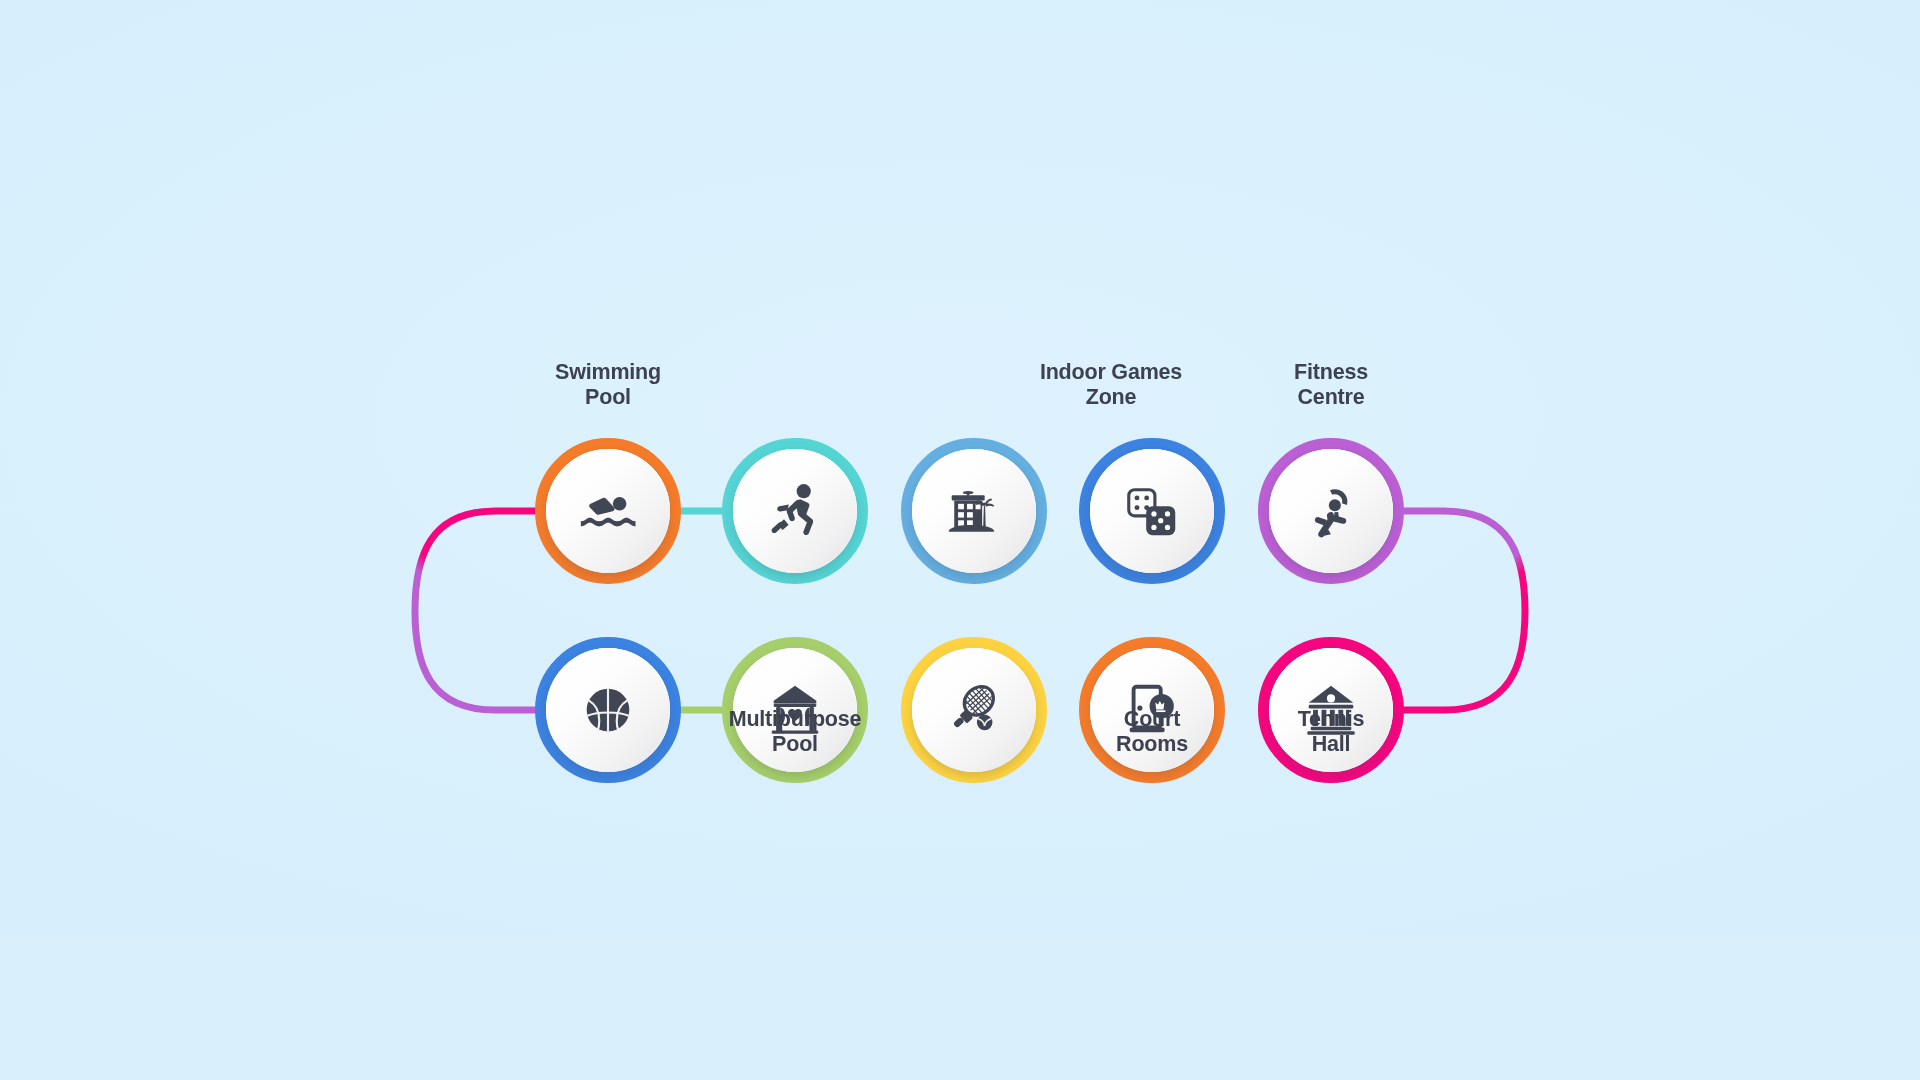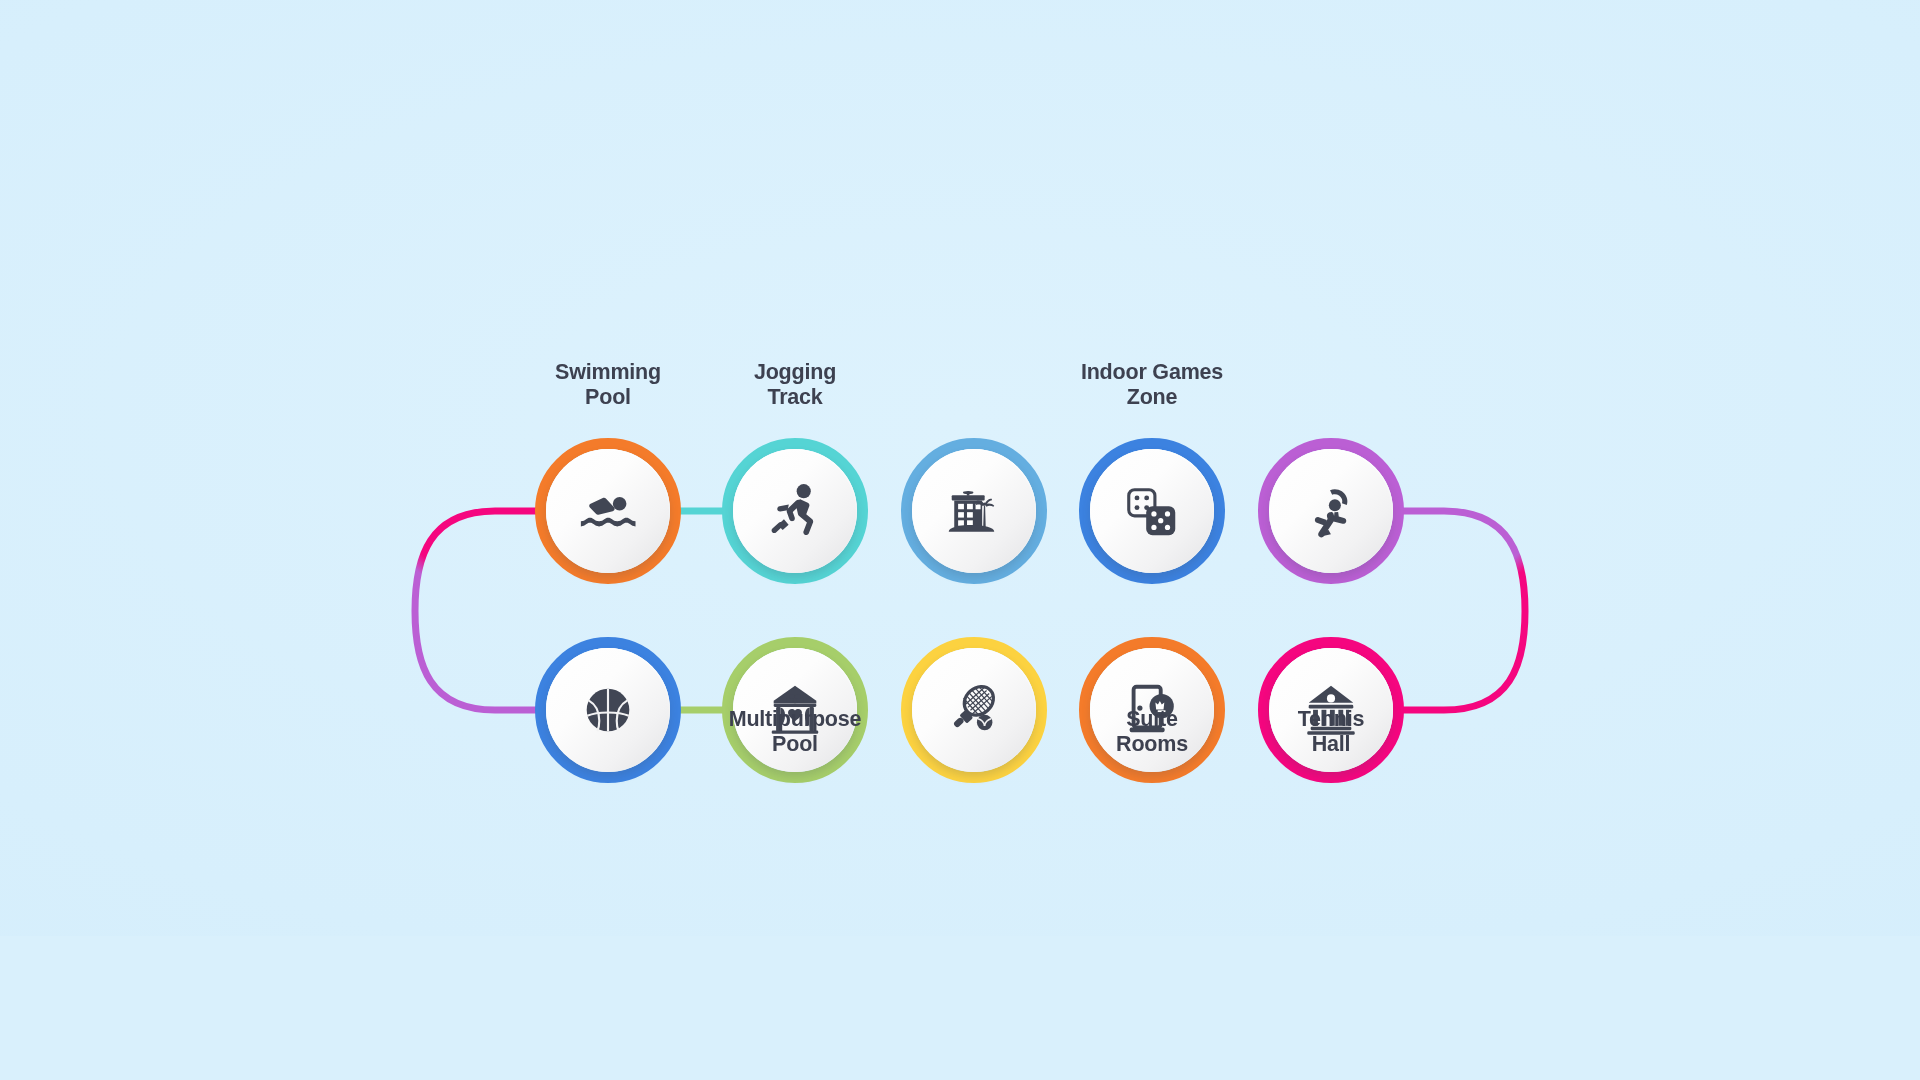--- a/index.html
+++ b/index.html
@@ -150,22 +150,20 @@
     <div class="ring" style="border-color:#f47b2a;"></div>
     <div class="disc">
       <svg viewBox="0 0 64 64">
         <circle cx="44" cy="24.5" r="7"></circle>
         <path d="M13.5 24.8c-1.1.9-1.2 2.6-.2 3.6l6.5 6.7c.6.6 1.5.9 2.3.7l14.8-3.6c1.9-.5 2.6-2.8 1.3-4.2l-8.4-8.9c-.7-.7-1.7-1-2.6-.7l-13.7 6.4z"></path>
         <path d="M4 42.6c2.6 0 4-1.1 5.4-2.1 1.2-.9 2.2-1.6 4-1.6s2.8.7 4 1.6c1.4 1 2.8 2.1 5.4 2.1s4-1.1 5.4-2.1c1.2-.9 2.2-1.6 4-1.6s2.8.7 4 1.6c1.4 1 2.8 2.1 5.4 2.1s4-1.1 5.4-2.1c1.2-.9 2.2-1.6 4-1.6s2.8.7 4 1.6c1.4 1 2.8 2.1 5.4 2.1v5.3c-2.6 0-4-1.1-5.4-2.1-1.2-.9-2.2-1.6-4-1.6s-2.8.7-4 1.6c-1.4 1-2.8 2.1-5.4 2.1s-4-1.1-5.4-2.1c-1.2-.9-2.2-1.6-4-1.6s-2.8.7-4 1.6c-1.4 1-2.8 2.1-5.4 2.1s-4-1.1-5.4-2.1c-1.2-.9-2.2-1.6-4-1.6s-2.8.7-4 1.6c-1.4 1-2.8 2.1-5.4 2.1z"></path>
       </svg>
     </div>
   </div>
 
-  <div class="label top" style="left:675px; top:360px;">Jogging
-Track</div>
   <div class="node" style="left:722px; top:438px;">
     <div class="ring" style="border-color:#55d4d4;"></div>
     <div class="disc">
       <svg viewBox="0 0 64 64">
         <circle cx="41" cy="11.5" r="7.3"></circle>
         <path d="M36.8 20.6c-1.3-.5-2.8-.2-3.8.8l-8.6 8.3c-.9.9-1.2 2.3-.8 3.5l2.6 7.4c.5 1.5 2.2 2.3 3.7 1.8 1.5-.5 2.3-2.2 1.8-3.7l-2-5.7 4-3.9 1.4 6.2c.1.6.4 1.1.9 1.5l8.3 7-3.5 9.1c-.6 1.5.2 3.2 1.7 3.8 1.5.6 3.2-.2 3.8-1.7l4.3-11.2c.4-1.1.1-2.4-.8-3.2l-6.2-5.3 3.1-8.2c.5-1.4-.1-3-1.5-3.6l-8.4-3.9z"></path>
         <path d="M25.6 25.3l-9.6 1.7c-1.5.3-2.5 1.7-2.3 3.2.3 1.5 1.7 2.5 3.2 2.3l7.5-1.3 1.2-5.9z"></path>
         <path d="M19.2 44.2c-1-1.1-2.8-1.2-3.9-.2l-6.6 6c-1.1 1-1.2 2.8-.2 3.9 1 1.1 2.8 1.2 3.9.2l6.6-6c1.1-1 1.2-2.8.2-3.9z"></path>
         <path d="M20.6 40.6l-6.4 5.8 5.1 5.3 6.1-5.4-4.8-5.7z"></path>
       </svg>
@@ -191,41 +189,43 @@
         <path d="M43.6 25.3c3.1-1.7 7.1-1.1 9.3 1.2l-.9 1.2c-2.4-1.4-5-1.4-7.2-.1l-1.2-2.3z"></path>
         <path d="M43 25.1c-2.6-2.4-6.6-2.6-9.3-.7l.7 1.3c2.6-.9 5.1-.4 7 1.3l1.6-1.9z"></path>
         <path d="M43.5 24.4c.7-3 3.7-5.2 6.9-5.1l.1 1.5c-2.6.4-4.5 2-5.2 4.4l-1.8-.8z"></path>
         <path d="M42.5 24.6c-1.5-2.7-4.8-4.1-7.8-3.2l.2 1.5c2.5-.3 4.8.7 6 2.8l1.6-1.1z"></path>
         <circle cx="43.2" cy="24.8" r="1.7"></circle>
         <path d="M6 52.8c0-3.6 10.5-6.4 23.4-6.4S52.8 49.2 52.8 52.8v.6H6v-.6z"></path>
       </svg>
     </div>
   </div>
 
-  <div class="label top" style="left:1032px; top:360px;">Indoor Games
+  <div class="label top" style="left:991px; top:360px;">Indoor Games
 Zone</div>
   <div class="node" style="left:1079px; top:438px;">
     <div class="ring" style="border-color:#3c82e0;"></div>
     <div class="disc">
       <svg viewBox="0 0 64 64">
         <rect x="8" y="10" width="27" height="27" rx="6" fill="none" stroke="#414654" stroke-width="3.2"></rect>
         <circle cx="16.5" cy="18.5" r="2.5"></circle>
         <circle cx="26.5" cy="18.5" r="2.5"></circle>
         <circle cx="16.5" cy="28.5" r="2.5"></circle>
         <circle cx="26.5" cy="28.5" r="2.5"></circle>
         <rect x="26" y="27" width="30" height="30" rx="6.5"></rect>
         <circle cx="34" cy="35" r="2.7" fill="#fff"></circle>
         <circle cx="48" cy="35" r="2.7" fill="#fff"></circle>
         <circle cx="41" cy="42" r="2.7" fill="#fff"></circle>
         <circle cx="34" cy="49" r="2.7" fill="#fff"></circle>
         <circle cx="48" cy="49" r="2.7" fill="#fff"></circle>
       </svg>
     </div>
   </div>
 
+  <div class="label top" style="left:1211px; top:360px;">Fitness
+Centre</div>
   <div class="node" style="left:1258px; top:438px;">
     <div class="ring" style="border-color:#bb5fd4;"></div>
     <div class="disc">
       <svg viewBox="0 0 64 64">
         <circle cx="36" cy="26" r="6.2"></circle>
         <path d="M31 10.5c7-2.6 14.4.6 17 7 1.1 2.7 1.2 5.6.3 8.2l-5-1.6c.5-1.5.4-3.2-.2-4.7-1.5-3.8-5.9-5.7-9.9-4.2l-2.2-4.7z"></path>
         <path d="M30.4 33.4c-1.9.6-3 2.6-2.5 4.5l.6 2.4-9.2 13.8c-1 1.5-.6 3.6.9 4.6 1.5 1 3.6.6 4.6-.9l10.6-15.9c.5-.8.7-1.8.4-2.7l-1.3-4.5c-.6-1.9-2.4-2-3.1-1.3z"></path>
         <path d="M35.6 33.2l-1.1 9.6 9.4 2.4c1.7.4 3.4-.6 3.8-2.3.4-1.7-.6-3.4-2.3-3.8l-5.4-1.4-.6-4.6-3.8.1z"></path>
         <path d="M27.6 41.2l-8.2-2.8c-1.6-.6-3.4.3-3.9 1.9-.6 1.6.3 3.4 1.9 3.9l8.4 2.9 1.8-5.9z"></path>
         <path d="M29.4 51.5l-6.3 1.2 1.8 4.8 7-1.4-2.5-4.6z"></path>
@@ -297,21 +297,21 @@
       <svg viewBox="0 0 64 64">
         <rect x="13" y="8" width="28" height="42" rx="3" fill="none" stroke="#414654" stroke-width="4"></rect>
         <circle cx="19.5" cy="30" r="2.7"></circle>
         <rect x="9" y="50" width="36" height="5" rx="1.8"></rect>
         <circle cx="42" cy="28" r="12.5"></circle>
         <path d="M35.5 24.2l2.6 2.2 2-3.6 2 3.6 2.6-2.2-.8 7.4H36.3l-.8-7.4z" fill="#fff"></path>
         <rect x="36.3" y="32.3" width="9.6" height="1.8" fill="#fff"></rect>
       </svg>
     </div>
   </div>
-  <div class="label bot" style="left:1032px; top:707px;">Suite
+  <div class="label bot" style="left:1032px; top:707px;">Court
 Rooms</div>
 
   <div class="node" style="left:1258px; top:637px;">
     <div class="ring" style="border-color:#f5067f;"></div>
     <div class="disc">
       <svg viewBox="0 0 64 64">
         <path d="M32 7L9 24.5h46L32 7z"></path>
         <circle cx="32" cy="20" r="4.2" fill="#fff"></circle>
         <rect x="9" y="26.5" width="46" height="4" rx="1.4"></rect>
         <rect x="13.5" y="31.8" width="5" height="16.5"></rect>

